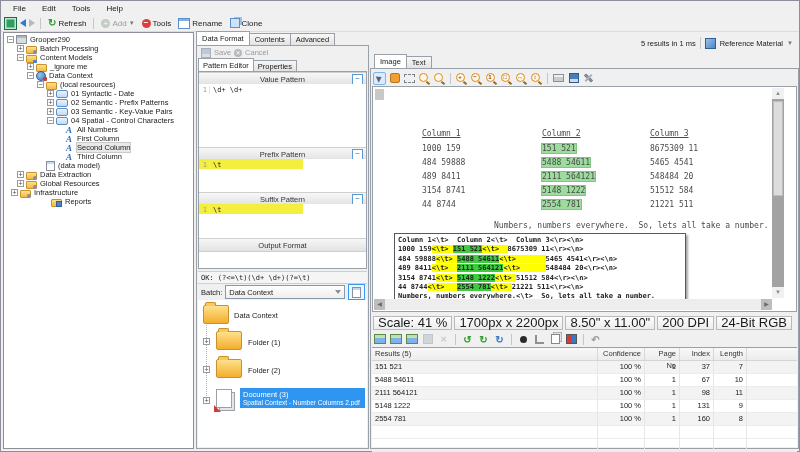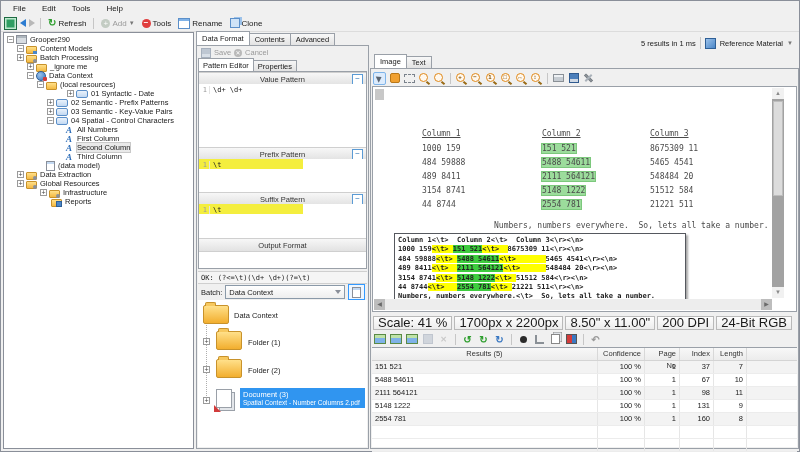--- a/index.html
+++ b/index.html
@@ -131,21 +131,21 @@
   .e-dot::before{content:"";width:7px;height:7px;border-radius:50%;background:#2a2a2a;}
   .e-crop::before{content:"";width:7px;height:7px;border-left:2px solid #8a9096;border-bottom:2px solid #8a9096;}
   .e-copy::before{content:"";width:7px;height:8px;background:#fff;border:1px solid #888;box-shadow:2px -2px 0 -0.5px #dfe3e8,2px -2px 0 0 #888;}
   .e-invert::before{content:"";width:9px;height:8px;background:linear-gradient(90deg,#d23b3b 50%,#3a78c2 50%);border:1px solid #555;}
   .e-undo{color:#9a9a9a;font-weight:bold;}
   
   .results{position:absolute;left:1px;right:1px;bottom:1px;height:99px;background:#fff;border-top:1px solid #9aa0a8;}
   .rgrid{display:grid;grid-template-columns:225px 47px 35px 34px 33px 1fr;}
   .rhead{background:linear-gradient(#f8f8f8,#ececec);border-bottom:1px solid #d4d4d4;height:12px;align-items:center;}
   .rhead div{font-size:7.5px;color:#333;padding:0 3px;height:12px;line-height:12px;border-left:1px solid #d8d8d8;text-align:right;box-sizing:border-box;}
-  .rhead div:first-child{border-left:none;text-align:center;}
+  .rhead div:first-child{border-left:none;text-align:left;}
   .rrow{height:12px;border-bottom:1px solid #ececec;}
   .rrow div{font-size:7.5px;padding:0 3px;height:12px;line-height:12px;border-left:1px solid #e6e6e6;text-align:right;white-space:nowrap;overflow:hidden;box-sizing:border-box;}
   .rrow div:first-child{border-left:none;text-align:left;}
   .rrow.odd{background:#f3f3f3;}
 </style>
 </head>
 <body>
 
 <div class="window">
 
@@ -186,45 +186,45 @@
   </div>
 
   <div class="left-panel">
     <div id="tree">
         <div class="trow" style="padding-left: 3px;">
           <span class="exp">−</span>
           <span class="ti ti-server"></span>
           <span class="tlbl">Grooper290</span>
         </div>
         <div class="trow" style="padding-left: 13px;">
+          <span class="exp">+</span>
+          <span class="ti ti-folder-gear"></span>
+          <span class="tlbl">Batch Processing</span>
+        </div>
+        <div class="trow" style="padding-left: 13px;">
           <span class="exp">−</span>
           <span class="ti ti-folder-blue"></span>
           <span class="tlbl">Content Models</span>
-        </div>
-        <div class="trow" style="padding-left: 13px;">
-          <span class="exp">+</span>
-          <span class="ti ti-folder-gear"></span>
-          <span class="tlbl">Batch Processing</span>
         </div>
         <div class="trow" style="padding-left: 23px;">
           <span class="exp">+</span>
           <span class="ti ti-folder"></span>
           <span class="tlbl">_ignore me</span>
         </div>
         <div class="trow" style="padding-left: 23px;">
           <span class="exp">−</span>
           <span class="ti ti-content-model"></span>
           <span class="tlbl">Data Context</span>
         </div>
         <div class="trow" style="padding-left: 33px;">
           <span class="exp">−</span>
           <span class="ti ti-folder"></span>
           <span class="tlbl">(local resources)</span>
         </div>
-        <div class="trow" style="padding-left: 63px;">
+        <div class="trow" style="padding-left: 43px;">
           <span class="exp">+</span>
           <span class="ti ti-pattern"></span>
           <span class="tlbl">01 Syntactic - Date</span>
         </div>
         <div class="trow" style="padding-left: 43px;">
           <span class="exp">+</span>
           <span class="ti ti-pattern"></span>
           <span class="tlbl">02 Semantic - Prefix Patterns</span>
         </div>
         <div class="trow" style="padding-left: 43px;">
@@ -265,21 +265,21 @@
         <div class="trow" style="padding-left: 13px;">
           <span class="exp">+</span>
           <span class="ti ti-folder-gear"></span>
           <span class="tlbl">Data Extraction</span>
         </div>
         <div class="trow" style="padding-left: 13px;">
           <span class="exp">+</span>
           <span class="ti ti-folder-gear"></span>
           <span class="tlbl">Global Resources</span>
         </div>
-        <div class="trow" style="padding-left: 24px; margin-left: 12px;">
+        <div class="trow" style="padding-left: 7px;">
           <span class="exp">+</span>
           <span class="ti ti-folder-gear"></span>
           <span class="tlbl">Infrastructure</span>
         </div>
         <div class="trow" style="padding-left: 13px; margin-left: 25px;">
           <span class="expsp"></span>
           <span class="ti ti-folder-chart"></span>
           <span class="tlbl">Reports</span>
         </div>
       </div>

